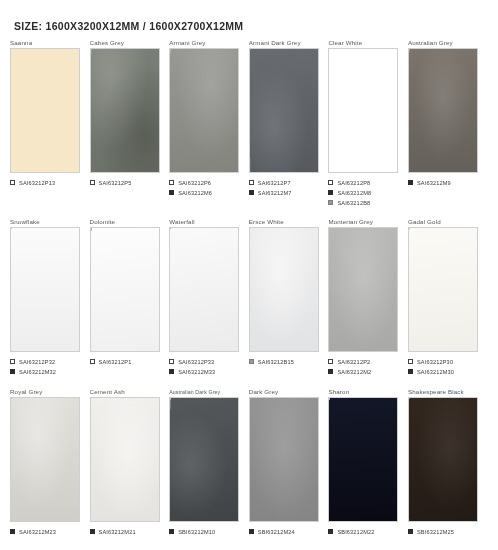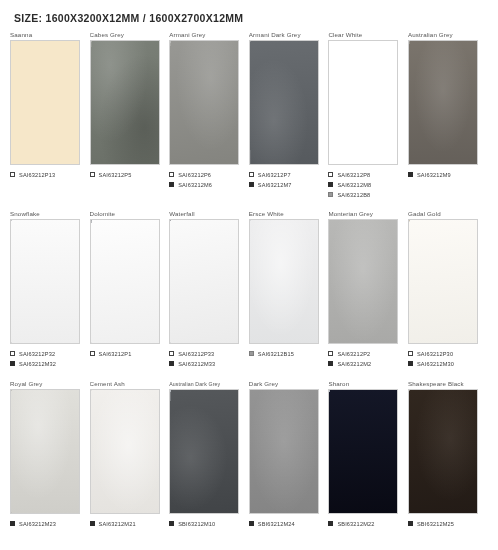--- a/index.html
+++ b/index.html
@@ -3,21 +3,21 @@
 <meta charset="utf-8">
 <style>
   html,body{margin:0;padding:0;}
   body{
     width:498px;height:550px;
     background:#ffffff;
     font-family:"Liberation Sans","DejaVu Sans",sans-serif;
     color:#333;
     overflow:hidden;
   }
-  .page{position:relative;width:498px;height:550px;box-sizing:border-box;padding:4px 10px;}
+  .page{position:relative;width:498px;height:550px;box-sizing:border-box;padding:12px 10px;}
 
   .size-title{
     font-size:10.5px;
     font-weight:bold;
     letter-spacing:0.3px;
     color:#2b2b2b;
     padding:8px 4px 6px 4px;
   }
 
   .row{

